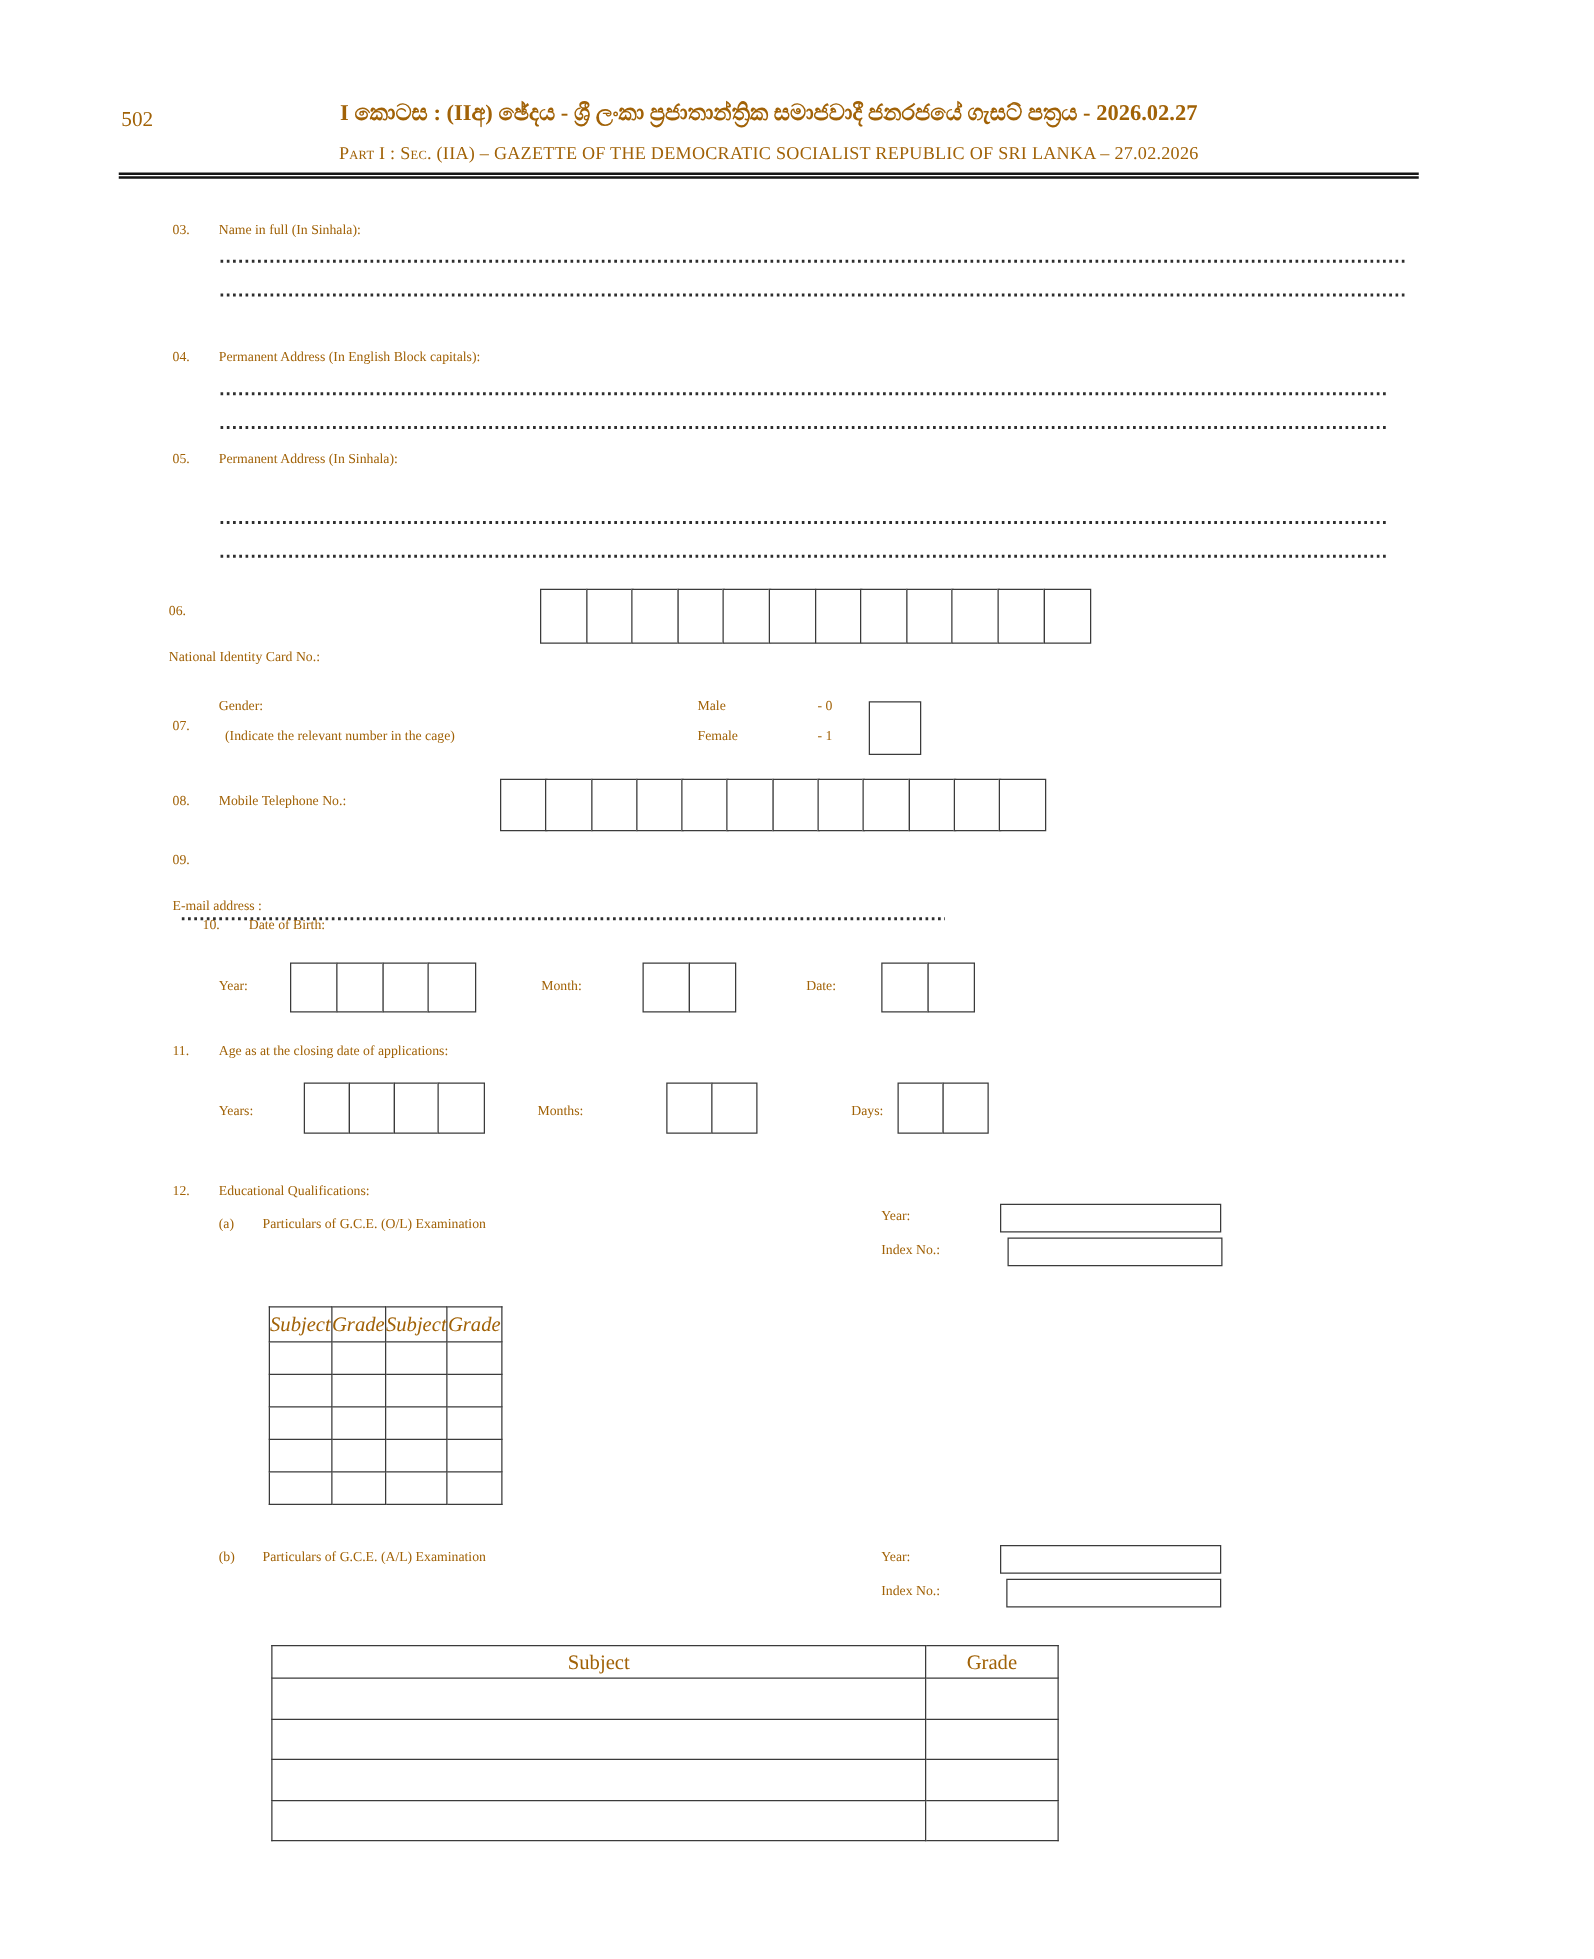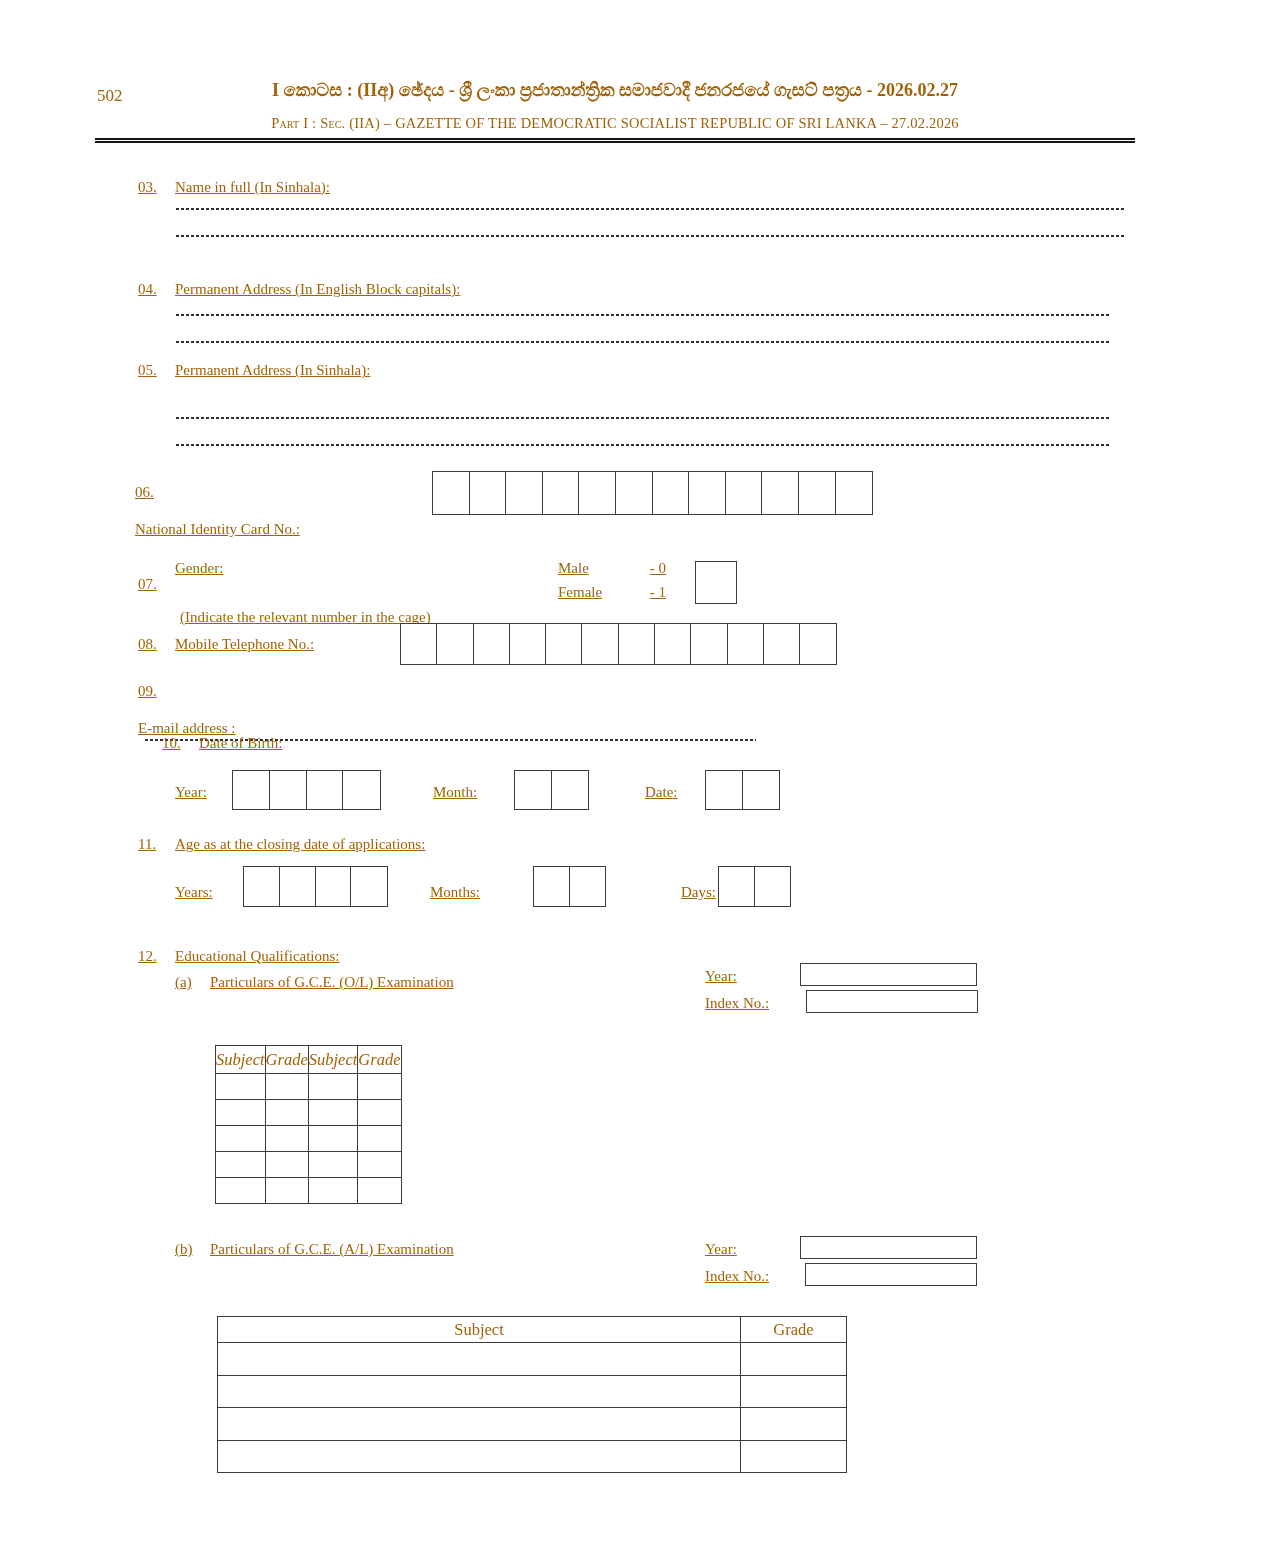--- a/index.html
+++ b/index.html
@@ -1,19 +1,19 @@
 <!DOCTYPE html>
 <html><head>
 <meta charset="utf-8">
 <style>
   html,body{margin:0;padding:0;background:#ffffff;}
   #page{position:relative;width:1275px;height:1567px;background:#fff;
         font-family:"Liberation Serif", serif;color:#a16207;overflow:hidden;}
   .ab{position:absolute;}
-  .fs{font-size:15px;line-height:1.25;text-decoration:underline;}
+  .fs{font-size:11px;line-height:1.25;}
   
   #page-num{left:97px;top:86px;font-size:17px;}
   #hdr-si{left:95px;top:80px;width:1040px;text-align:center;font-weight:bold;font-size:18px;}
   #hdr-en{left:95px;top:115px;width:1040px;text-align:center;font-size:14.5px;
           font-variant-caps:small-caps;letter-spacing:.2px;}
   #hdr-rule{left:95px;top:138px;width:1040px;height:0;border-bottom:5px double #151515;}
   
   .numitem{display:flex;}
   .no{width:37px;flex:0 0 37px;}
   
@@ -34,21 +34,21 @@
   .c-dob{width:36.4px;height:38px;}
   .c-age{width:35.4px;height:39px;}
   
   #item03{left:138px;top:178px;}
   #item04{left:138px;top:280px;}
   #item05{left:138px;top:361px;}
   #item06{left:135px;top:483px;flex-direction:column;}
   #nic-row{left:432px;top:471px;}
   #item07-no{left:138px;top:575px;}
   #g-label{left:175px;top:559px;}
-  #g-sub{left:180px;top:608px;}
+  #g-sub{left:180px;top:583px;}
   #g-male{left:558px;top:559px;width:108px;display:flex;justify-content:space-between;}
   #g-female{left:558px;top:583px;width:108px;display:flex;justify-content:space-between;}
   #g-cage{left:695px;top:561px;width:40px;height:41px;border:1.7px solid #3b3b3b;background:#fff;}
   #item08{left:138px;top:635px;}
   #mob-row{left:400px;top:623px;}
   #item09{left:138px;top:682px;flex-direction:column;}
   #dots09{width:612px;align-self:flex-end;margin-bottom:4px;margin-left:6px;}
   #item10{left:138px;top:734px;margin-left:24px;}
   #f10-ylab{left:175px;top:783px;}
   #f10-ycells{left:232px;top:770px;}

